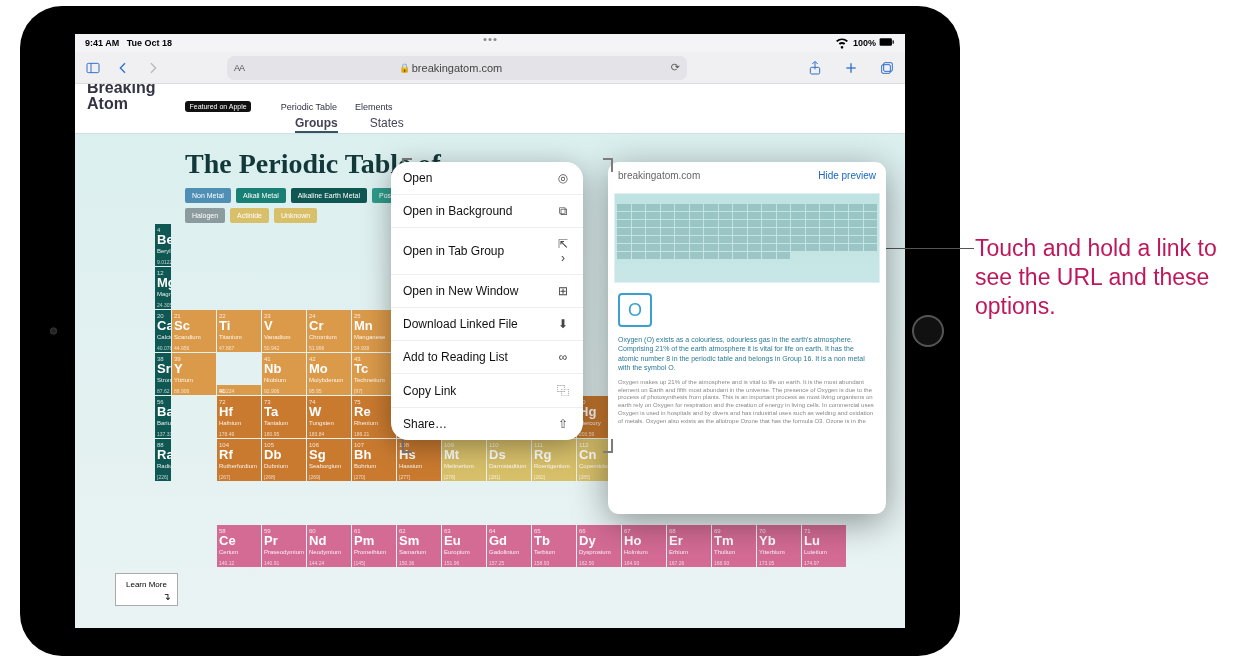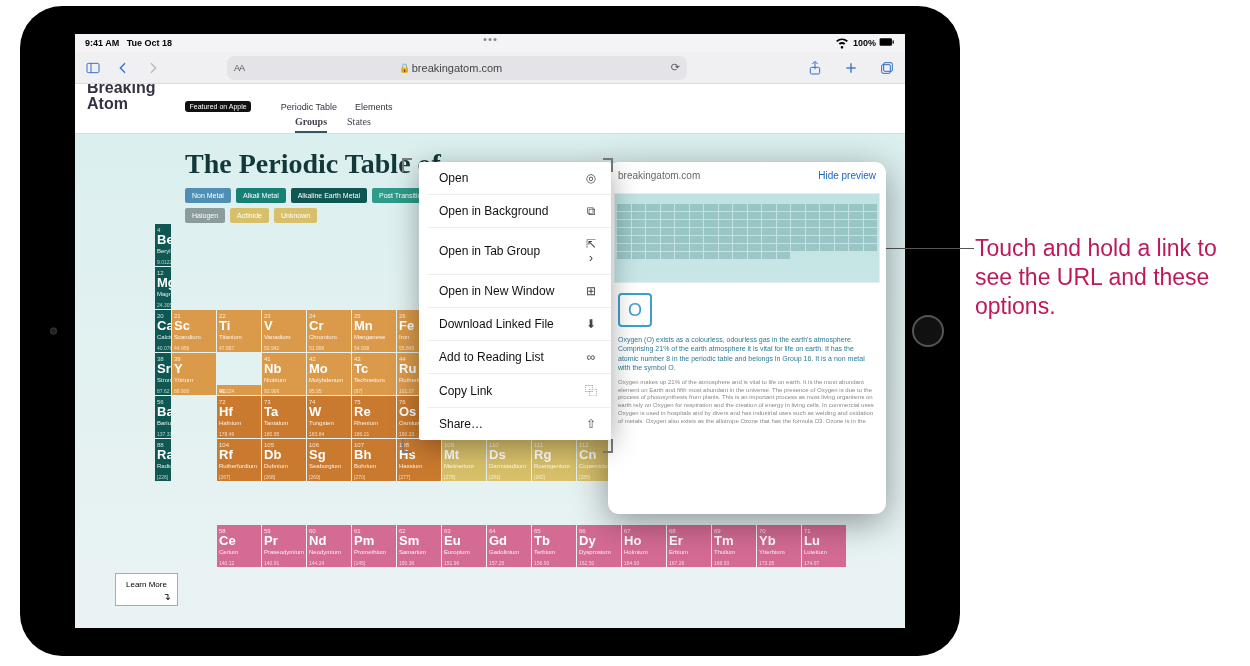--- a/index.html
+++ b/index.html
@@ -73,22 +73,22 @@
     position: relative; overflow:hidden;
   }
   .page-head {
     height:28px; display:flex; align-items:flex-end; gap:30px; padding: 3px 12px 0;
     font-size:9px; color:#334; background:#fff;
   }
   .page-head .logo { font-weight:700; font-size:16px; line-height:1; }
   .page-head .feat { font-size:7px; background:#111; color:#fff; padding:2px 4px; border-radius:3px; }
   .page-nav { display:flex; gap:18px; font-size:9px; }
   .page-tabs {
-    height:22px; display:flex; gap:20px; padding:4px 0 0 220px;
-    font-size:10px; color:#445; background:#fff; border-bottom:1px solid #d0e0e0;font-family:Liberation Serif, serif;
+    height:22px; display:flex; gap:32px; padding:4px 0 0 220px;
+    font-size:12px; color:#445; background:#fff; border-bottom:1px solid #d0e0e0;
   }
   .page-tabs .active{ font-weight:600; border-bottom:2px solid #356; }
 
   .pt-title { font-family: Georgia, serif; font-size:28px; font-weight:700; color:#13383a;
     margin: 14px 0 8px 110px; }
 
   .legend { margin-left:110px; display:flex; flex-wrap:wrap; gap:5px; width:340px;}
   .legend span{ font-size:7px; color:#fff; padding:4px 7px; border-radius:2px; }
 
   .pt-grid {
@@ -109,23 +109,23 @@
   .c-gray   { background:#8c9b9d; }
   .c-dgray  { background:#4a5a5a; }
   .c-pink   { background:#d46b95; }
 
   .learn-more{ position:absolute; left:40px; bottom:22px; background:#fff; border:1px solid #aaa;
     font-size:8px; padding:6px 10px 16px; }
   .learn-more::after{content:"↴"; position:absolute; right:6px; bottom:3px; font-size:10px;}
 
   
   .ctx-menu {
-    position:absolute; left: 344px; top: 78px; width: 192px;
-    background:#fff; border-radius:2px; box-shadow: 0 6px 28px rgba(0,0,0,.35);
-    overflow:hidden; z-index:30;padding-left:8px;
+    position:absolute; left: 316px; top: 78px; width: 192px;
+    background:#fff; border-radius:17px; box-shadow: 0 6px 28px rgba(0,0,0,.35);
+    overflow:hidden; z-index:30;
   }
   .ctx-item{
     display:flex; align-items:center; justify-content:space-between;
     padding: 9px 12px; font-size:12px; color:#111;
     border-bottom:1px solid #eee;
   }
   .ctx-item:last-child{border-bottom:none;}
   .ctx-ico{ font-size:12px; color:#444; width:16px; text-align:center; }
 
   

